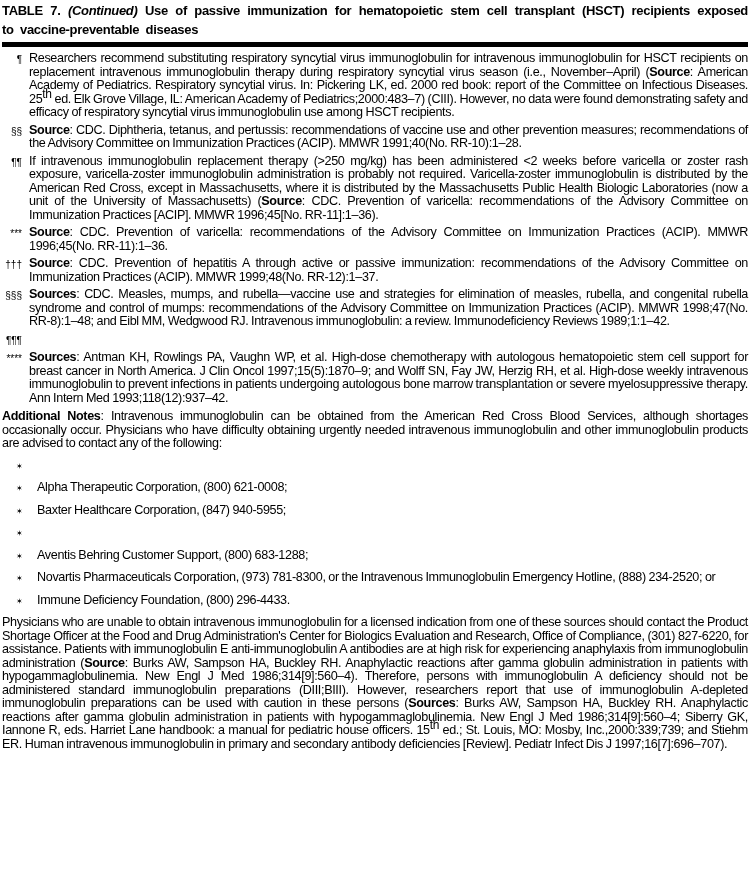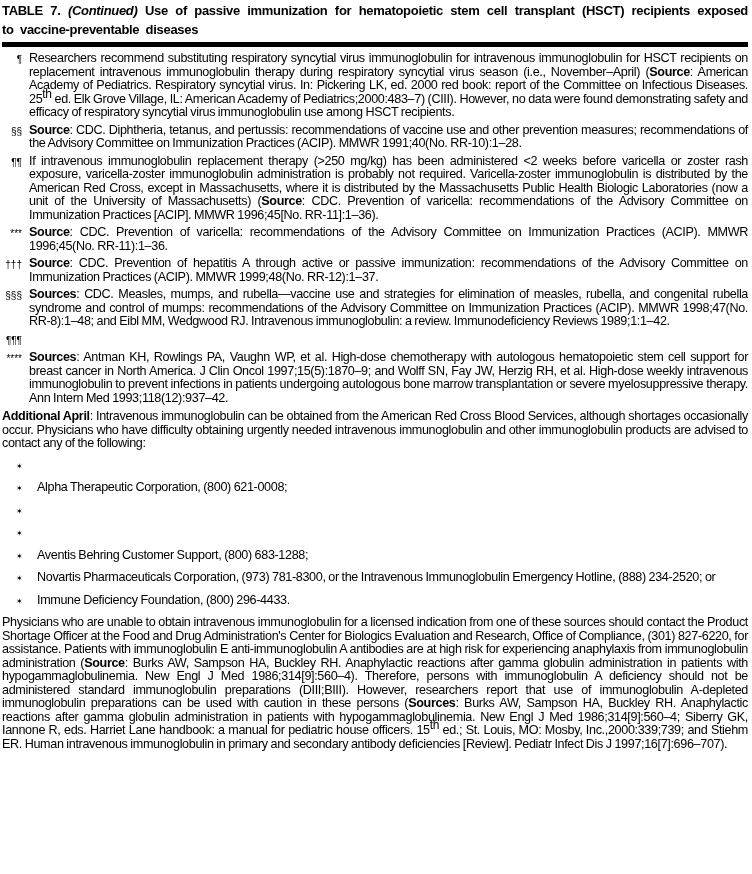--- a/index.html
+++ b/index.html
@@ -77,32 +77,33 @@
       </div>
       <div class="fn-row">
         <div class="fn-marker">¶¶¶</div>
       </div>
       <div class="fn-row">
         <div class="fn-marker">****</div>
         <div class="fn-body"><span class="b">Sources</span><span>: Antman KH, Rowlings PA, Vaughn WP, et al. High-dose chemotherapy with autologous hematopoietic stem cell support for breast cancer in North America. J Clin Oncol 1997;15(5):1870–9; and Wolff SN, Fay JW, Herzig RH, et al. High-dose weekly intravenous immunoglobulin to prevent infections in patients undergoing autologous bone marrow transplantation or severe myelosuppressive therapy. Ann Intern Med 1993;118(12):937–42.</span></div>
       </div>
     </div>
 
-  <p class="notes"><span class="b">Additional April</span><span id="notes-rest"><span>: Intravenous immunoglobulin can be obtained from the American Red Cross Blood Services, although shortages occasionally occur. Physicians who have difficulty obtaining urgently needed intravenous immunoglobulin and other immunoglobulin products are advised to contact any of the following:</span></span></p>
+  <p class="notes"><span class="b">Additional Notes</span><span id="notes-rest"><span>: Intravenous immunoglobulin can be obtained from the American Red Cross Blood Services, although shortages occasionally occur. Physicians who have difficulty obtaining urgently needed intravenous immunoglobulin and other immunoglobulin products are advised to contact any of the following:</span></span></p>
 
   <ul class="contacts" id="contacts">
       <li class="bullet-row">
         <span class="bullet">✶</span>
       </li>
       <li class="bullet-row">
         <span class="bullet">✶</span>
         <span class="bullet-text">Alpha Therapeutic Corporation, (800) 621-0008;</span>
       </li>
       <li class="bullet-row">
         <span class="bullet">✶</span>
+        <span class="bullet-text">Baxter Healthcare Corporation, (847) 940-5955;</span>
       </li>
       <li class="bullet-row">
         <span class="bullet">✶</span>
       </li>
       <li class="bullet-row">
         <span class="bullet">✶</span>
         <span class="bullet-text">Aventis Behring Customer Support, (800) 683-1288;</span>
       </li>
       <li class="bullet-row">
         <span class="bullet">✶</span>

